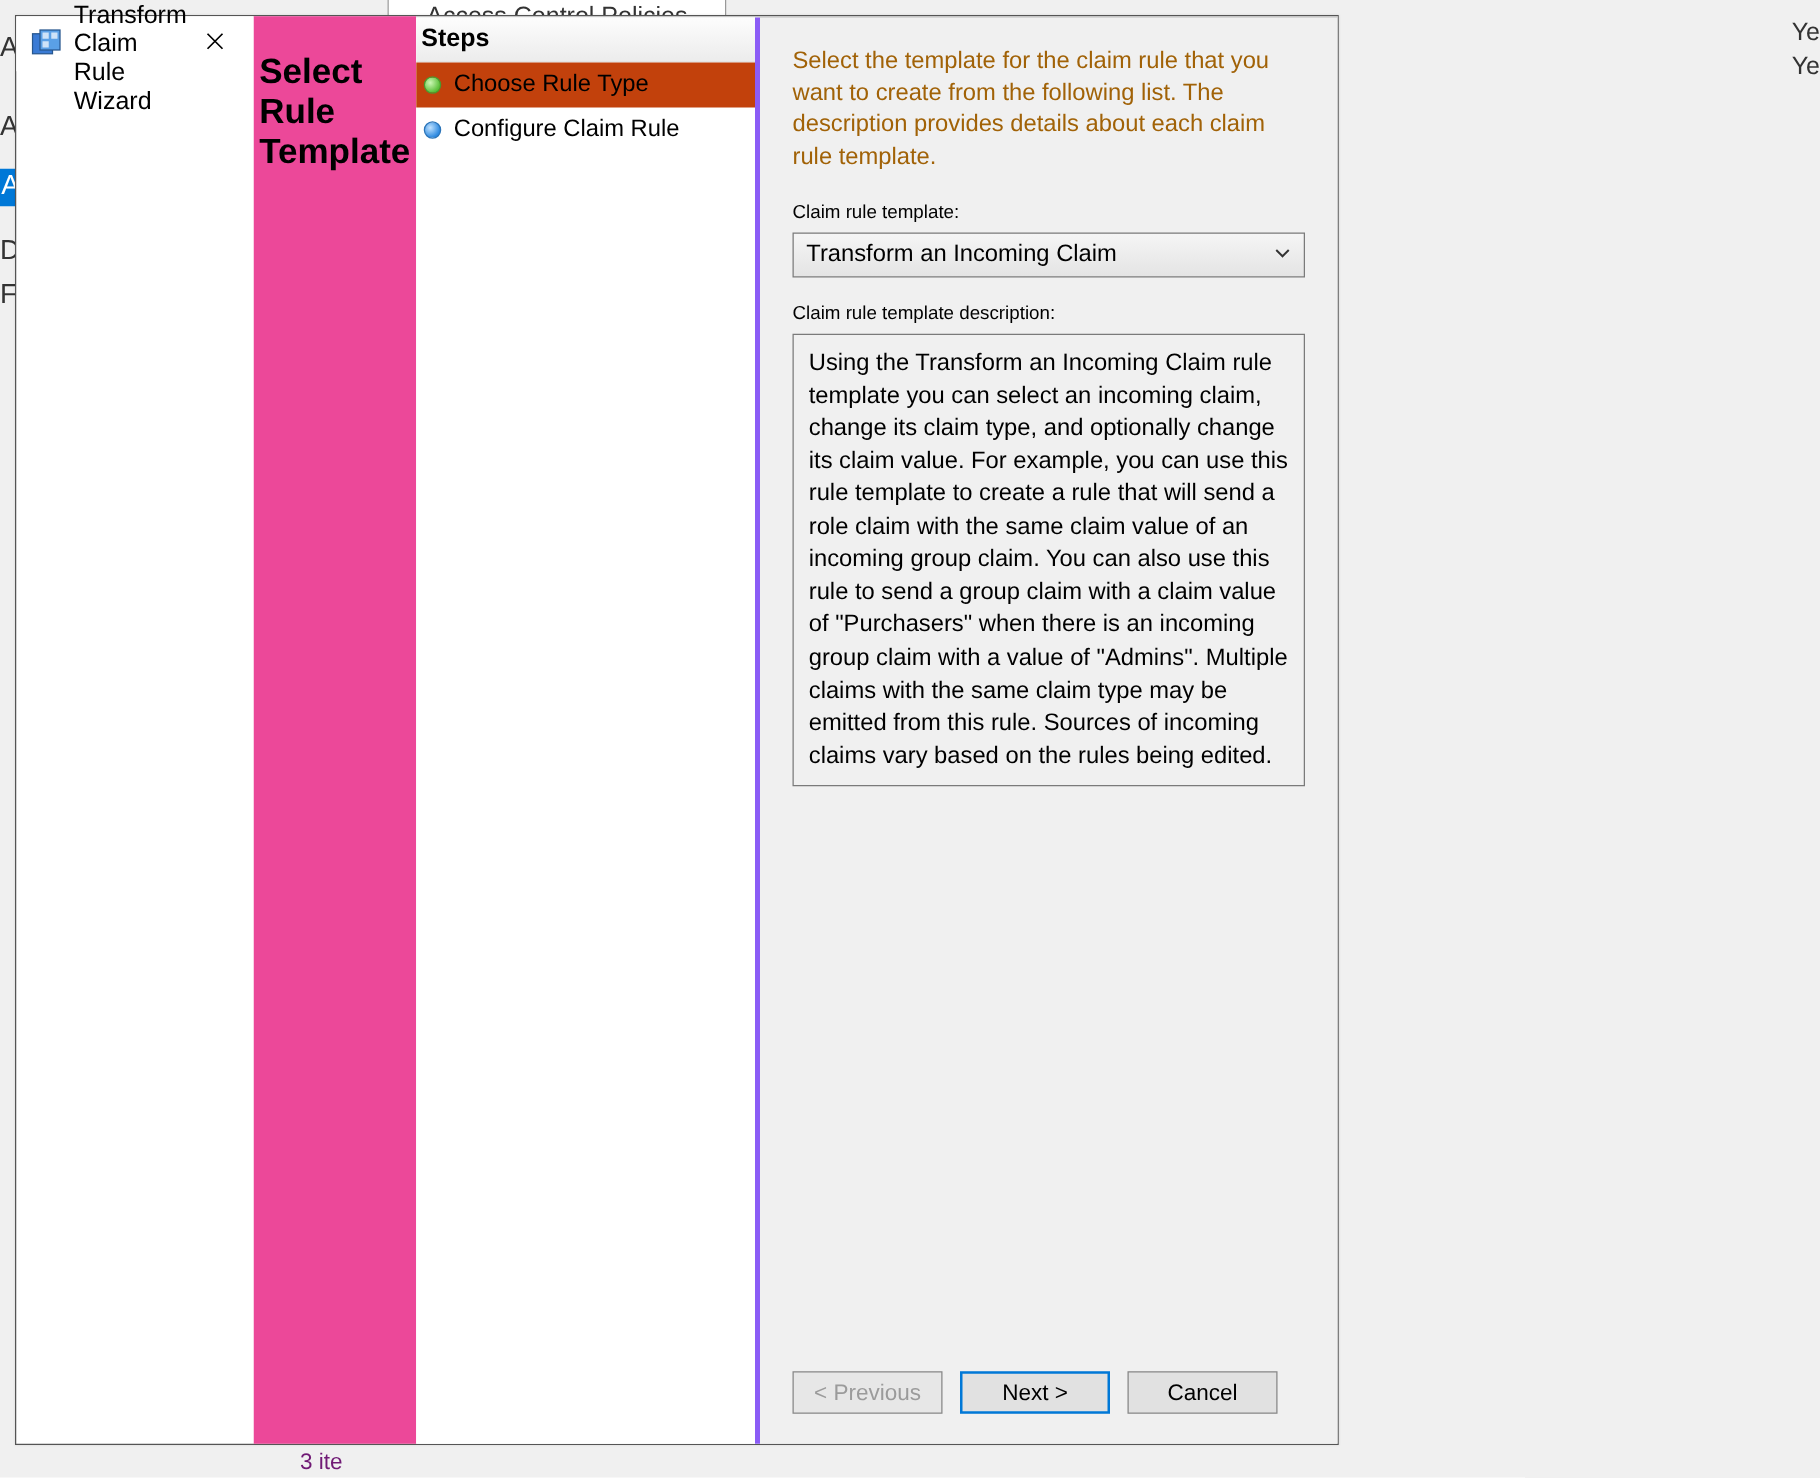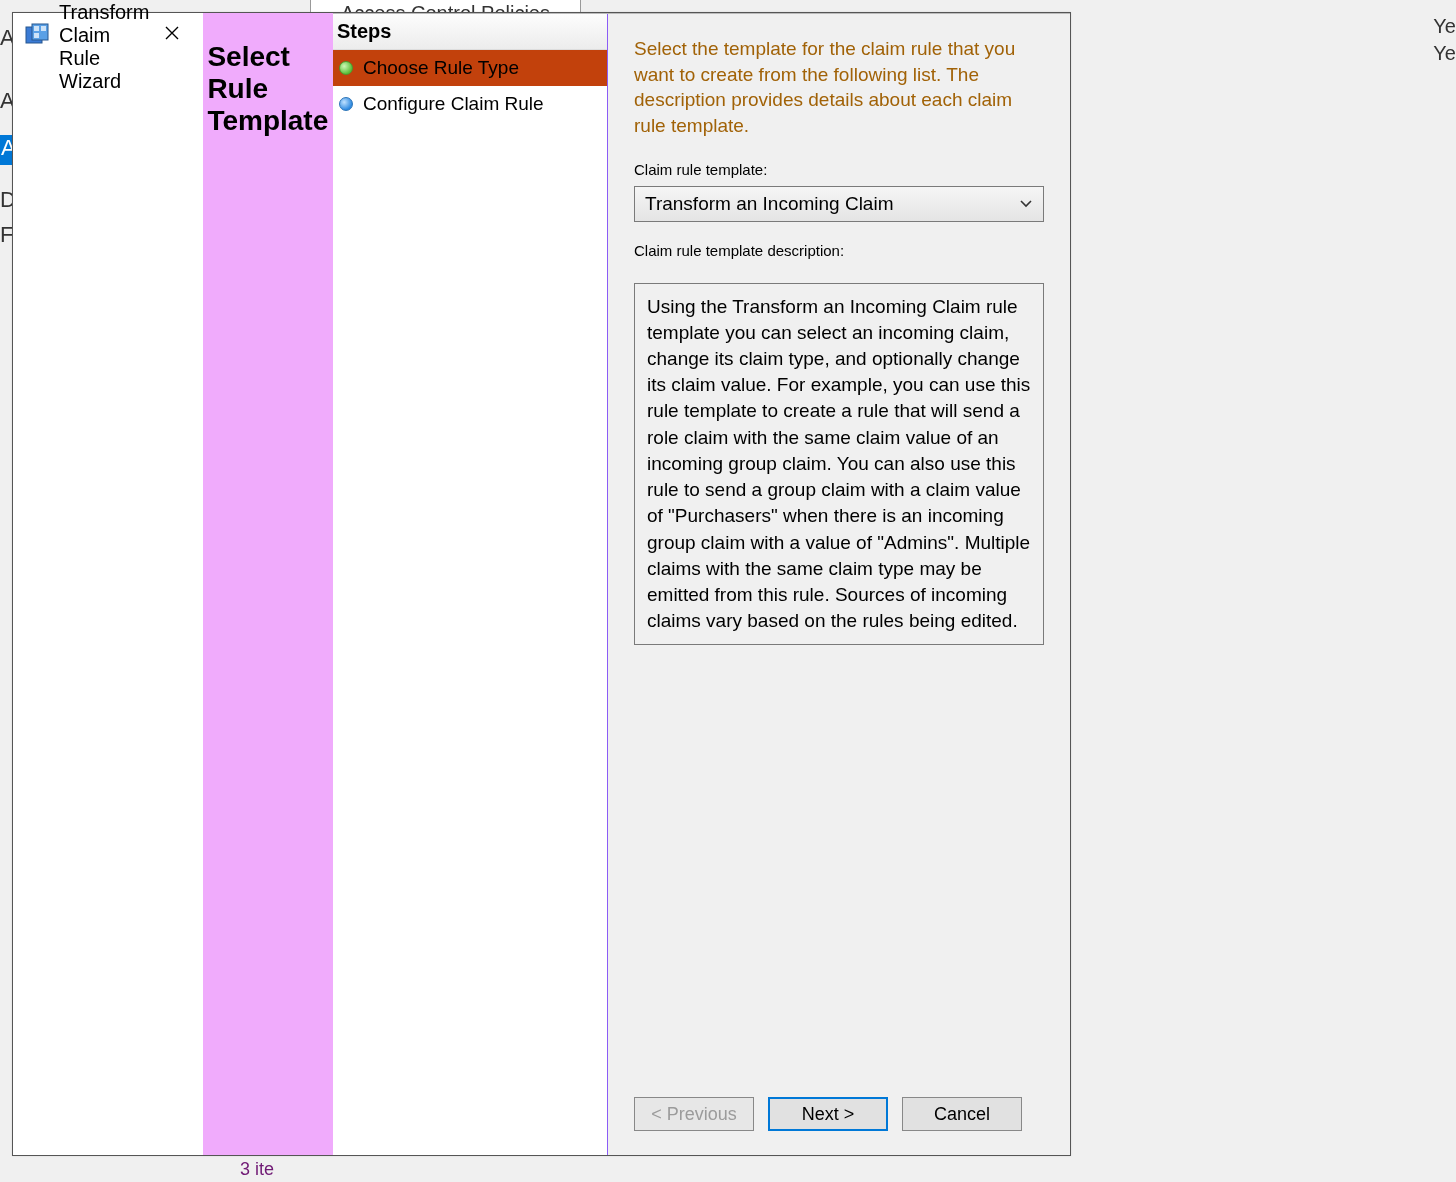--- a/index.html
+++ b/index.html
@@ -87,40 +87,40 @@
       display: flex;
       align-items: center;
       justify-content: center;
       font-size: 18px;
       cursor: pointer;
     }
     .close-btn svg { width: 16px; height: 16px; }
 
     .page-header {
       padding: 28px 0 28px 4px;
-      background: #f0abfc;
+      background: #ec4899;
     }
     .page-header h1 {
       font-size: 28px;
       font-weight: bold;
       font-family: Arial, sans-serif;
       color: #000;
     }
 
     .wizard-body {
       flex: 1;
       display: flex;
       border-top: 1px solid #bbb;
       background: #f0f0f0;
       min-height: 0;
     }
     .sidebar {
       width: 275px;
       background: #fff;
-      border-right: 1px solid #8b5cf6;
+      border-right: 4px solid #8b5cf6;
       display: flex;
       flex-direction: column;
     }
     .sidebar-header {
       font-weight: bold;
       font-size: 20px;
       padding: 6px 8px 6px 4px;
       background: linear-gradient(#fdfdfd,#ececec);
       border-bottom: 1px solid #ddd;
     }
@@ -183,21 +183,20 @@
       margin-bottom: 20px;
     }
     .dropdown-chevron svg { width: 14px; height: 14px; }
     .description-box {
       border: 1px solid #7a7a7a;
       background: #f0f0f0;
       padding: 10px 12px;
       font-size: 19px;
       line-height: 1.38;
       color: #000;
-      margin-top: 16px;
     }
     .main-fill { flex: 1; }
 
     .footer {
       height: 62px;
       display: flex;
       align-items: center;
       justify-content: flex-end;
       gap: 14px;
       padding: 0 22px 0 0;

